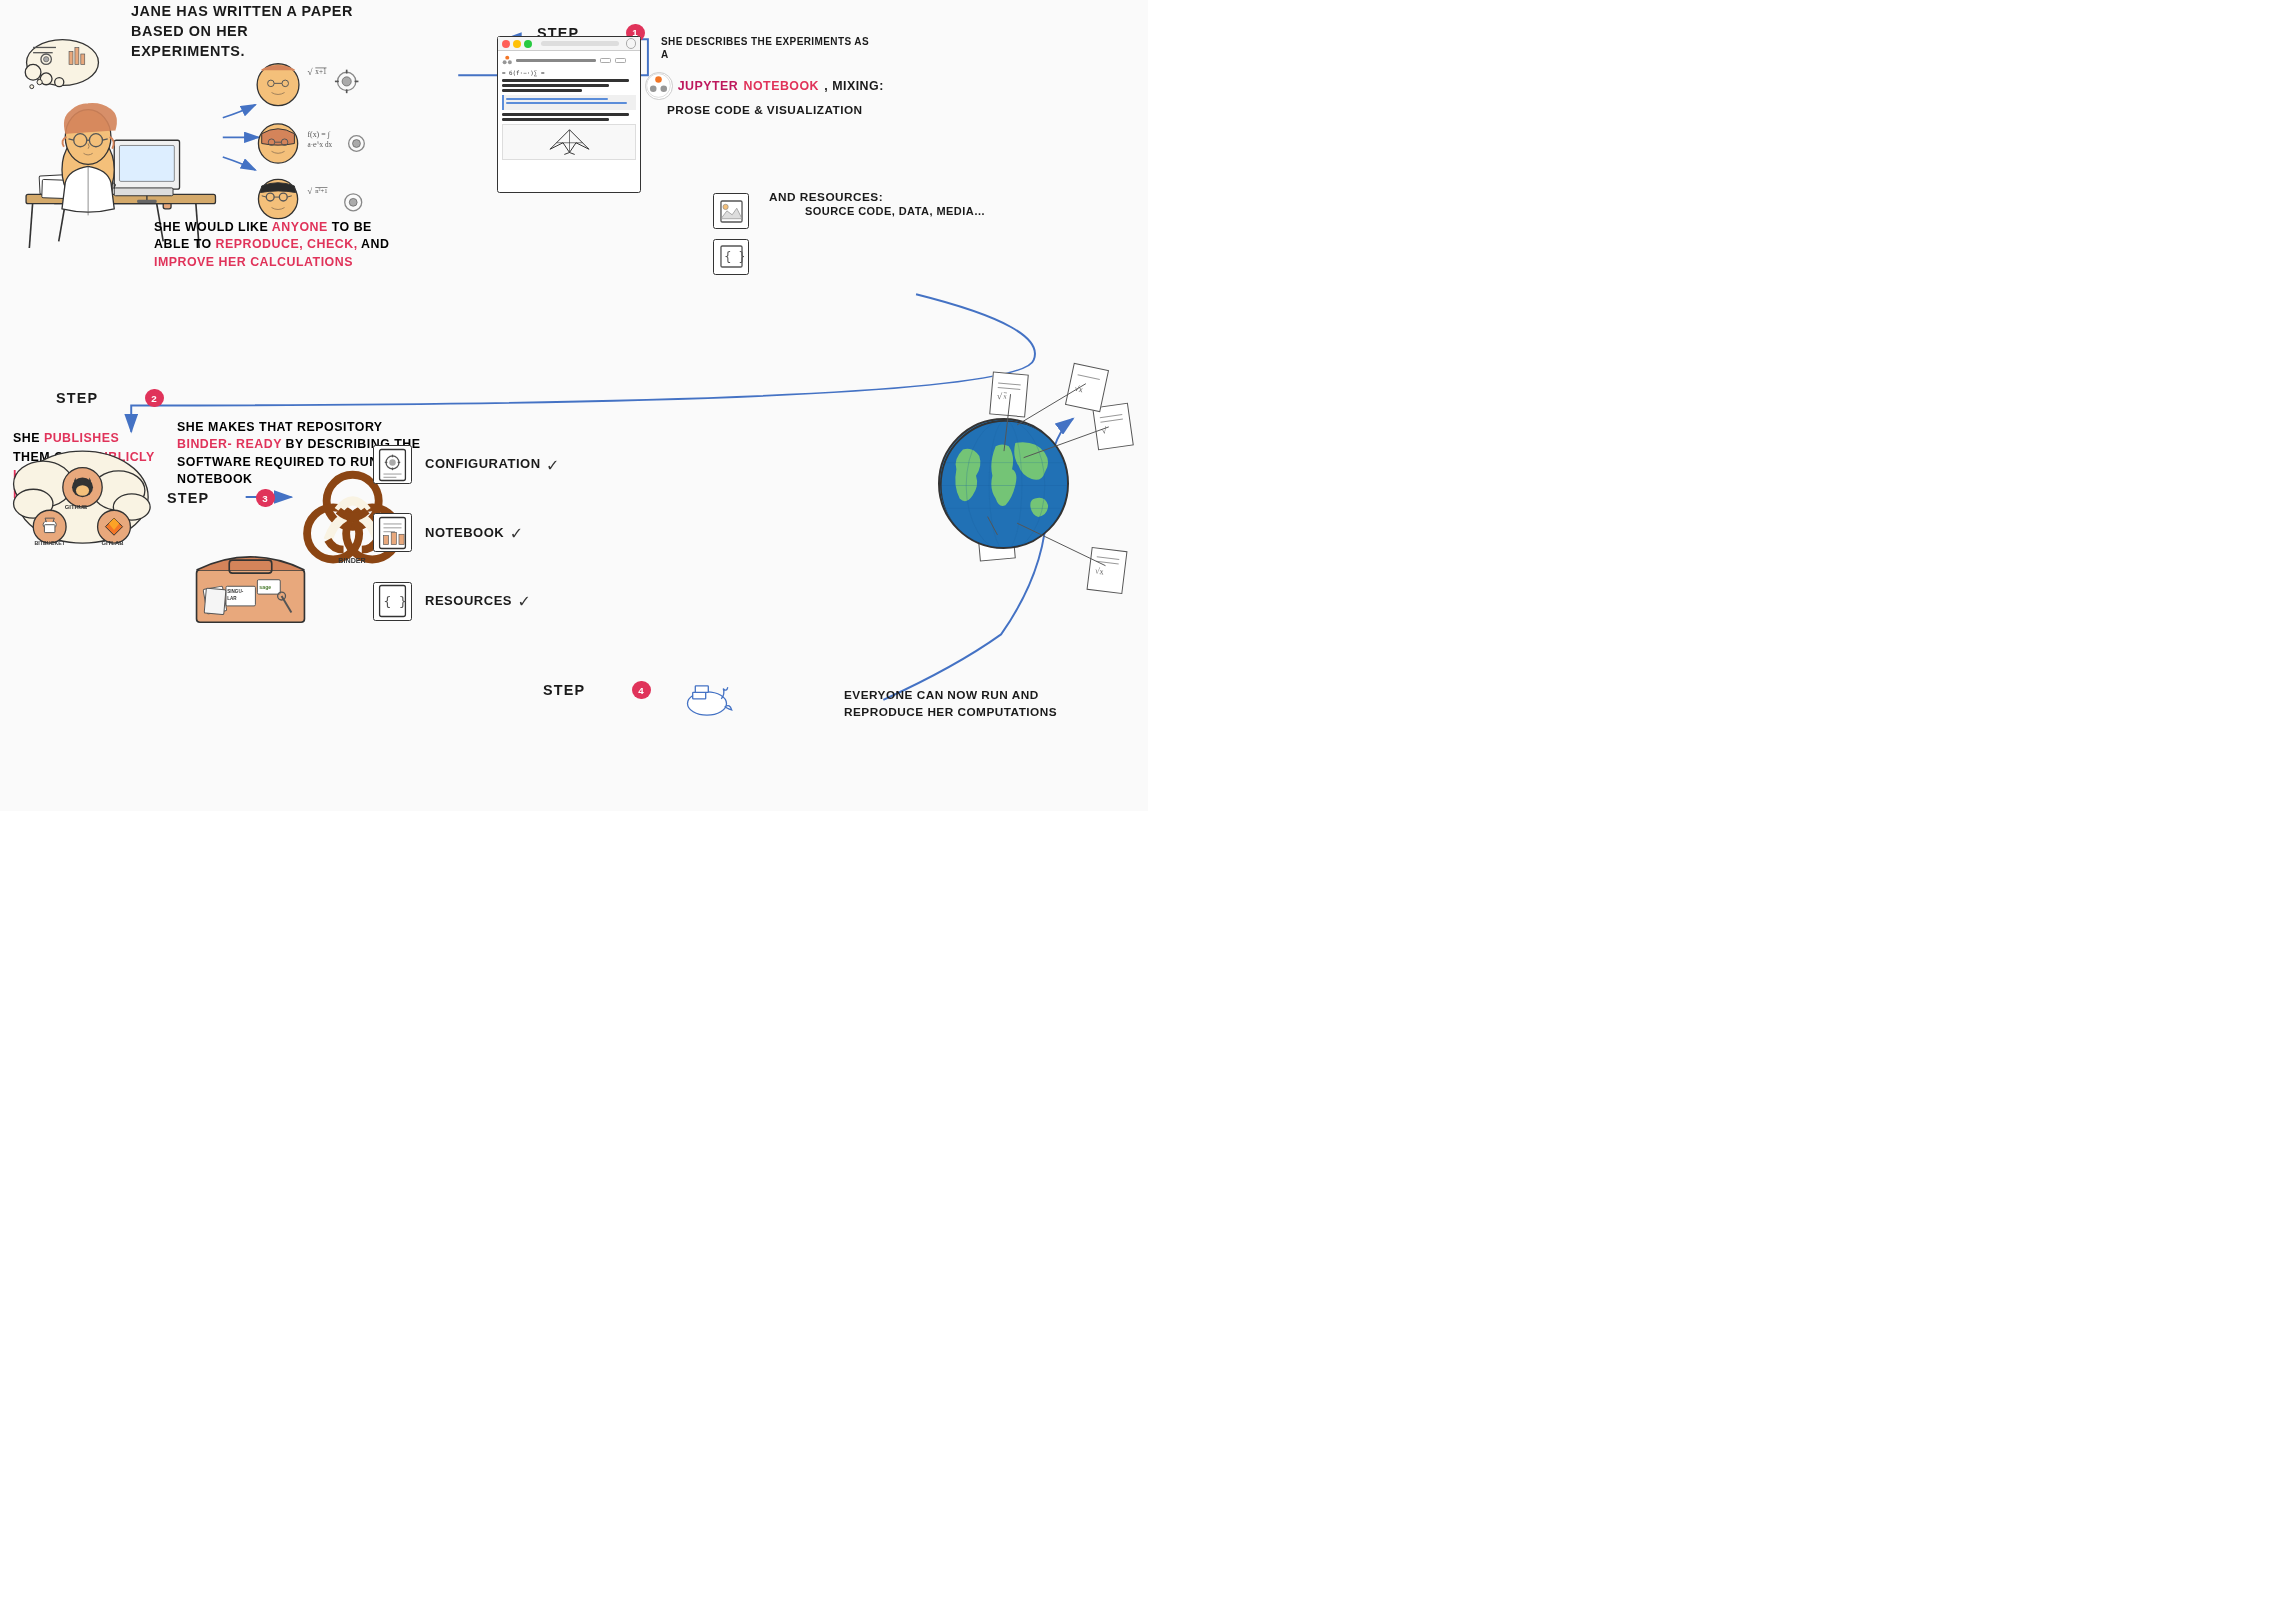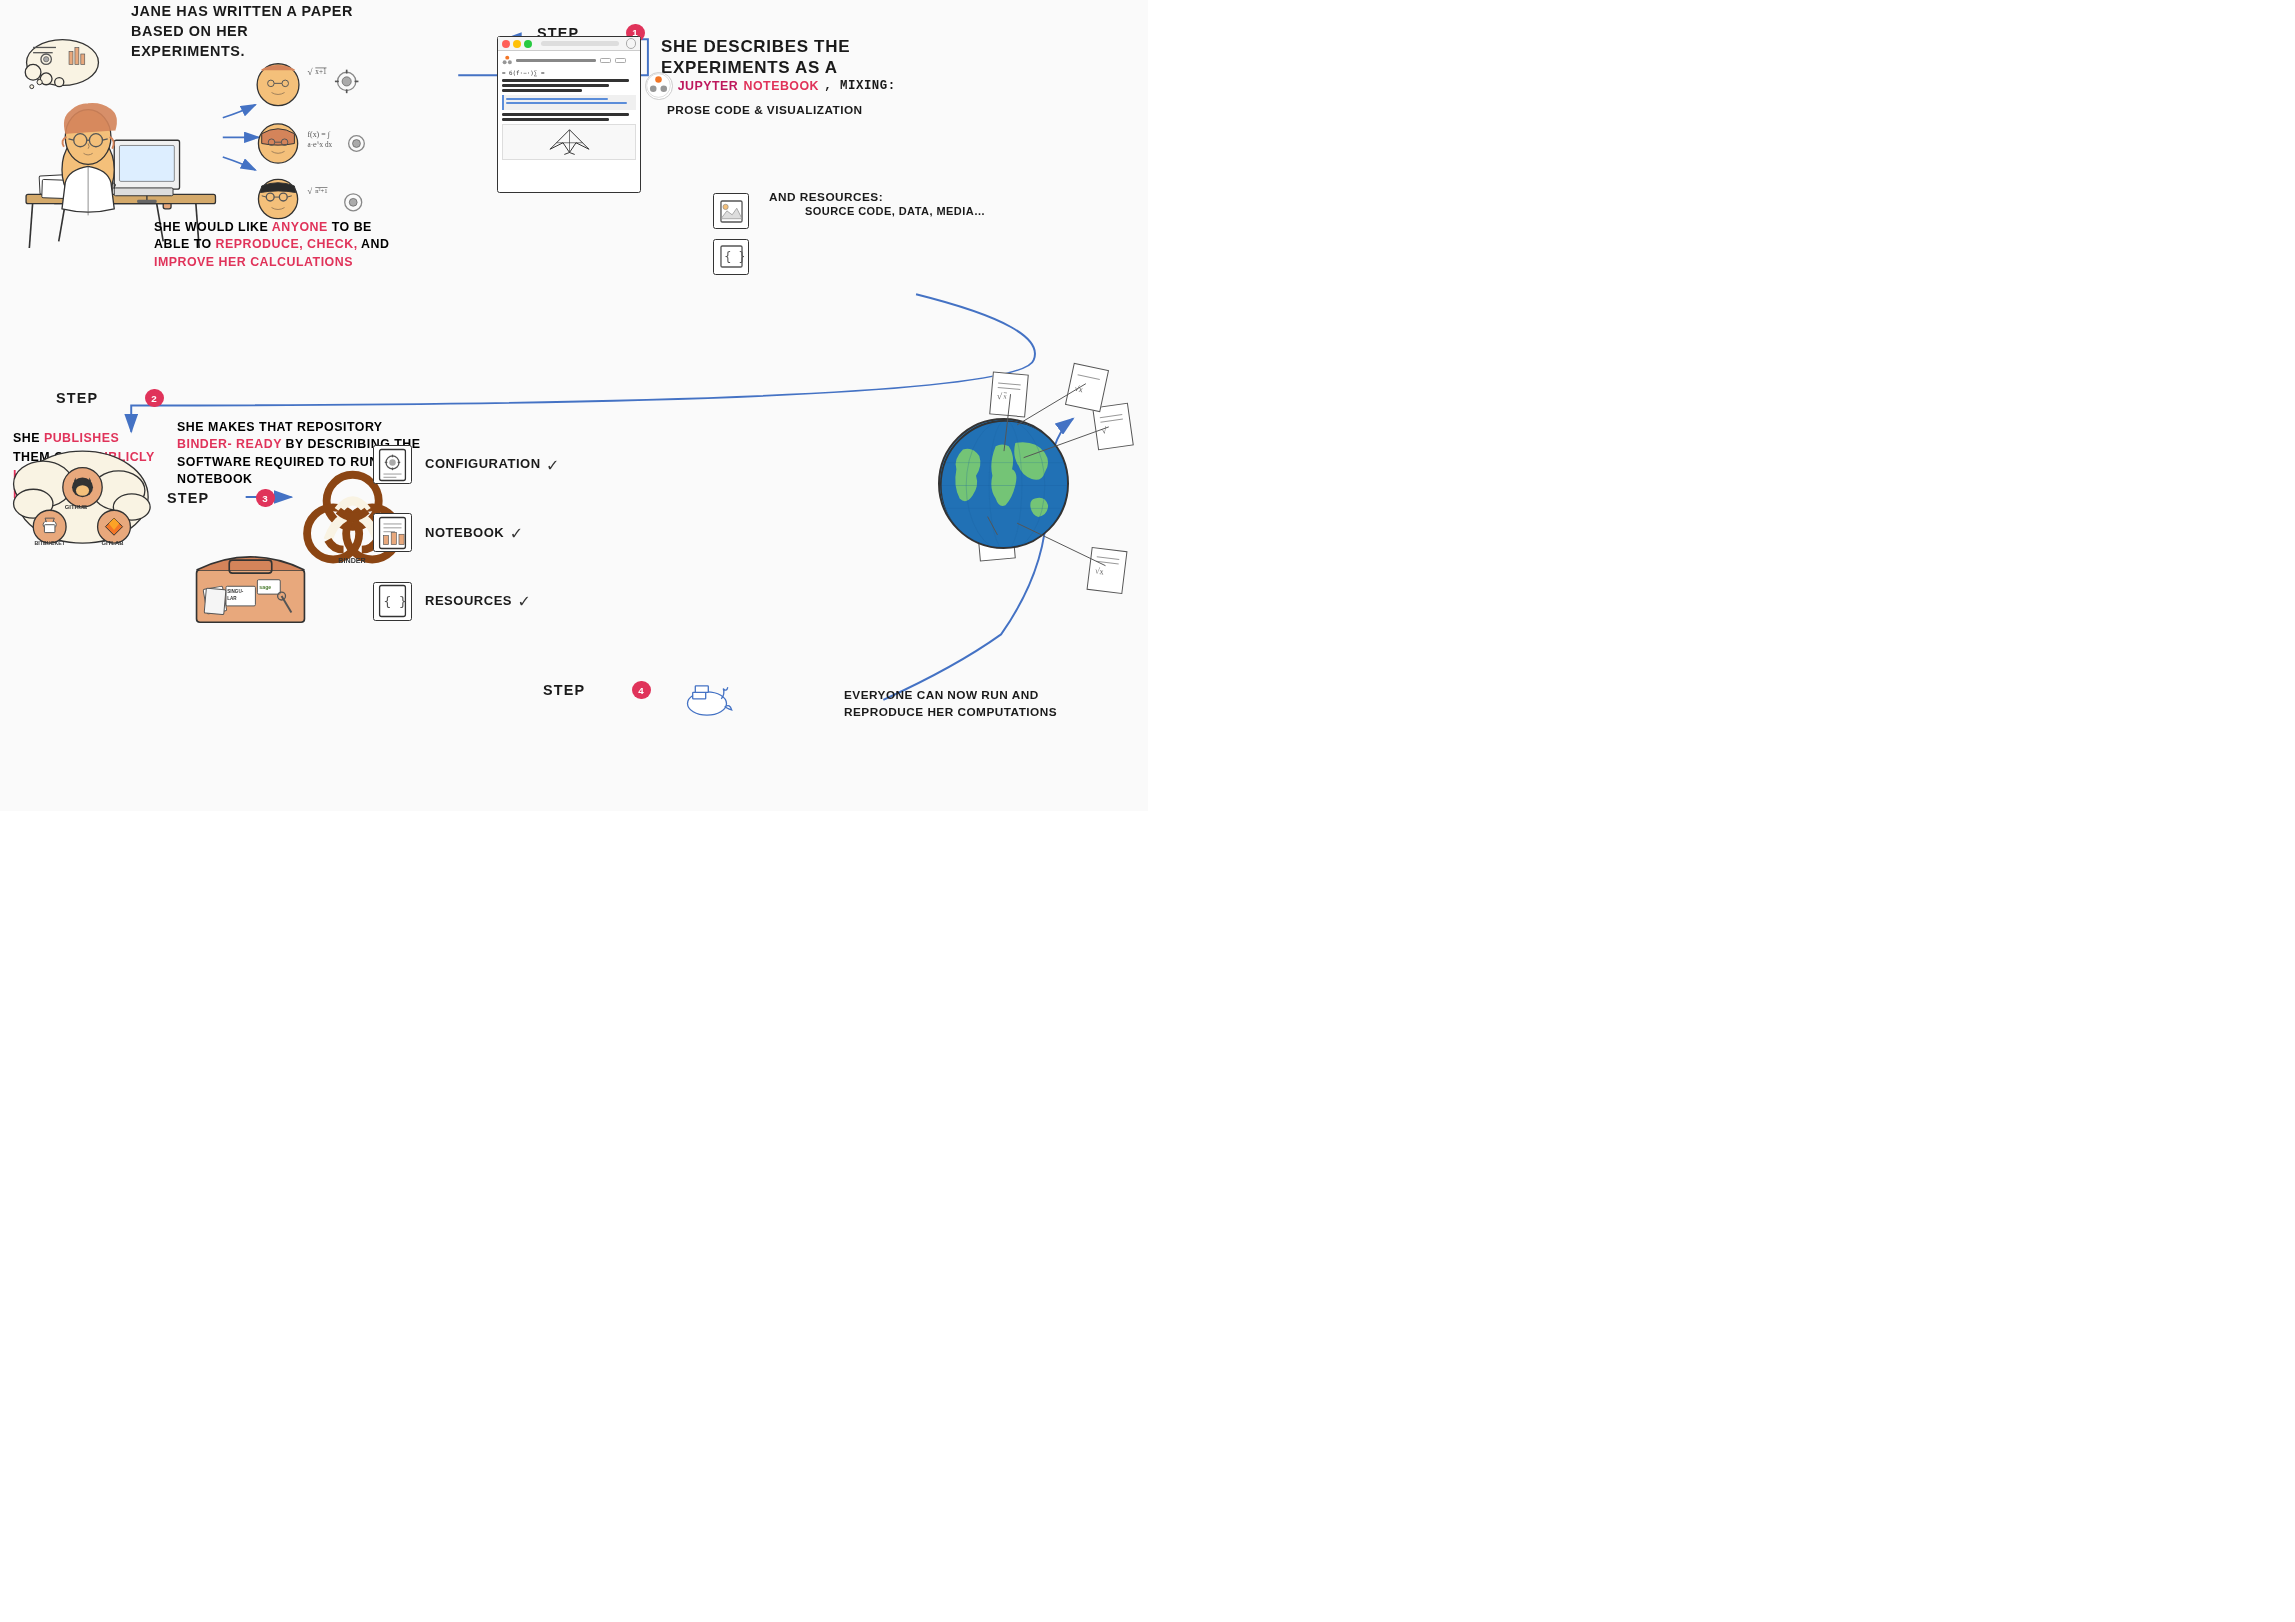--- a/index.html
+++ b/index.html
@@ -440,35 +440,35 @@
 </span><span class="highlight-pink">IMPROVE HER CALCULATIONS</span>
   </div>
 
   <div style="position:absolute; top:23.6px; left:537px;">
     <span class="step-badge">
       <span>STEP</span>&nbsp;
       <span class="step-circle">1</span>
     </span>
   </div>
 
-  <div class="text-block" style="top:36px; left:661px; font-size:17px; max-width:209px;">SHE DESCRIBES THE
+  <div class="text-block" style="top:36px; left:661px; font-size:10px; max-width:209px;">SHE DESCRIBES THE
 EXPERIMENTS AS A</div>
 
   <div class="jupyter-logo-area">
     <div class="jupyter-logo">
       <svg width="25" height="25" viewBox="0 0 38 38">
         <circle cx="19" cy="19" r="18" fill="white" stroke="#ccc" stroke-width="1"></circle>
         <circle cx="19" cy="10" r="5" fill="#f37626"></circle>
         <circle cx="11" cy="24" r="5" fill="#979797"></circle>
         <circle cx="27" cy="24" r="5" fill="#979797"></circle>
       </svg>
     </div>
     <span style="font-family:'Arial Narrow',Arial,sans-serif; font-size:12.4px; font-weight:700; text-transform:uppercase; letter-spacing:0.04em; color:#be185d;">Jupyter </span>
     <span style="font-family:'Arial Narrow',Arial,sans-serif; font-size:12.4px; font-weight:700; text-transform:uppercase; letter-spacing:0.04em; color:#e0335a;">NOTEBOOK</span>
-    <span style="font-family:Liberation Mono, monospace; font-size:12.4px; font-weight:700; text-transform:uppercase; letter-spacing:0.04em; color:#1a1a1a;">, MIXING:</span>
+    <span style="font-family:Liberation Sans, sans-serif; font-size:12.4px; font-weight:700; text-transform:uppercase; letter-spacing:0.04em; color:#1a1a1a;">, MIXING:</span>
   </div>
 
   <div class="text-block" style="top:101px; left:667px; font-size:11.8px; line-height:1.6;">PROSE
 CODE &amp;
 VISUALIZATION</div>
 
   <div class="notebook-mockup">
     <div class="notebook-toolbar">
       <span class="nb-btn" style="background:#ff5f57;"></span>
       <span class="nb-btn" style="background:#ffc107;"></span>

